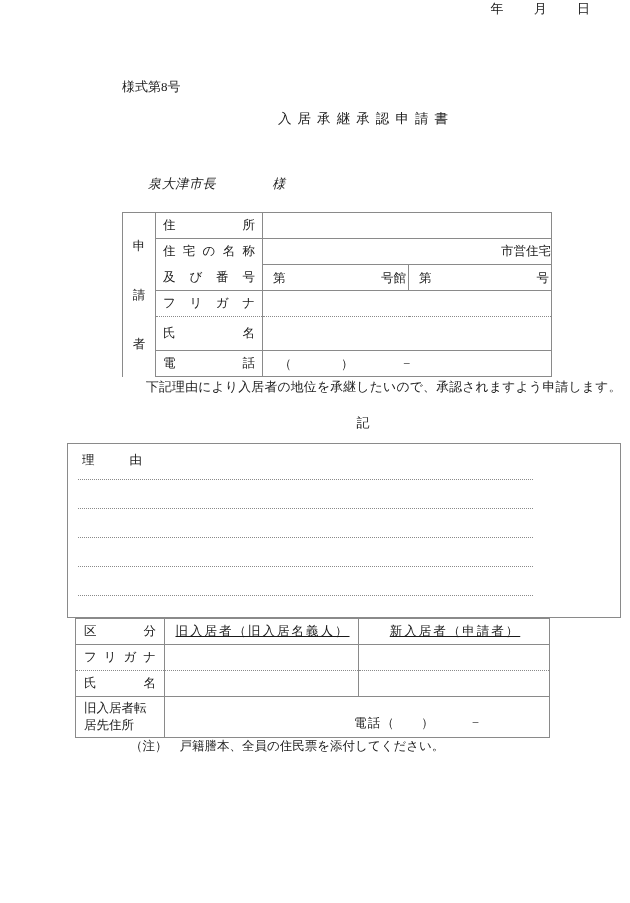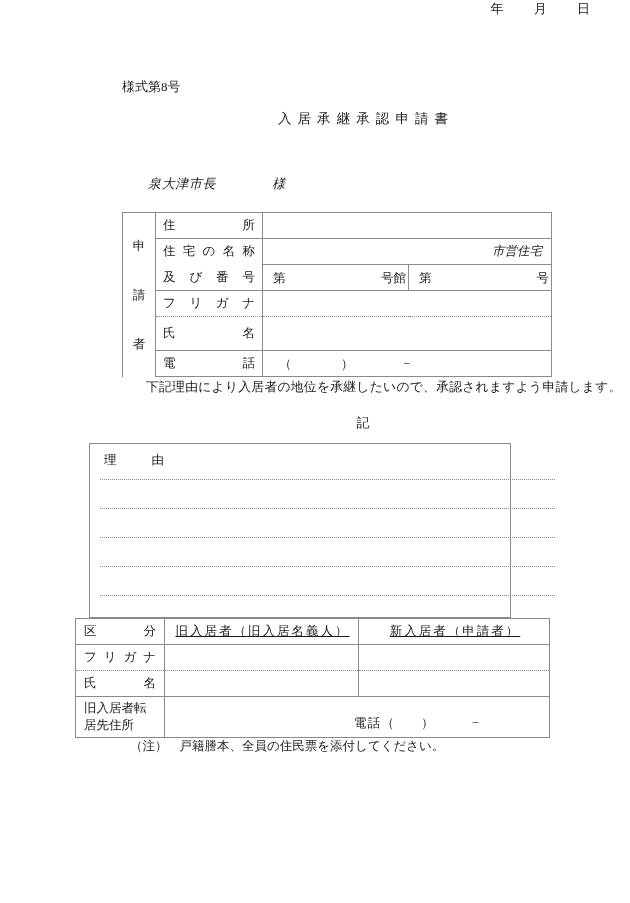--- a/index.html
+++ b/index.html
@@ -87,21 +87,21 @@
   .rowlabel {
     width: 107px;
     padding: 0 7px !important;
     box-sizing: border-box;
   }
   .justify {
     display: flex;
     justify-content: space-between;
     width: 100%;
   }
-  .field { padding: 0 9px !important; font-style: italic; }
+  .field { padding: 0 0 !important; }
   .field.right { text-align: right; }
   .dotted-bottom { border-bottom: 1px dotted #8a8a8a !important; }
   .dotted-top { border-top: 1px dotted #8a8a8a !important; }
   .no-top { border-top: none !important; }
   .no-bottom { border-bottom: none !important; }
 
   .numline { position: relative; height: 100%; }
   .numline .a { position: absolute; left: 10px; top: 50%; transform: translateY(-50%); }
   .numline .b { position: absolute; right: 2px; top: 50%; transform: translateY(-50%); }
 
@@ -119,22 +119,22 @@
   #kiji {
     left: 0; top: 414px;
     width: 630px;
     text-align: center;
     font-size: 13px;
   }
 
   
   #reason-box {
     position: absolute;
-    left: 89px; top: 443px;
-    width: 422px;
+    left: 67px; top: 443px;
+    width: 554px;
     height: 175px;
     border: 1px solid #8a8a8a;
     box-sizing: border-box;
   }
   #reason-label {
     position: absolute;
     left: 14px; top: 8px;
     font-size: 12.5px;
     letter-spacing: 0.9em;
   }

